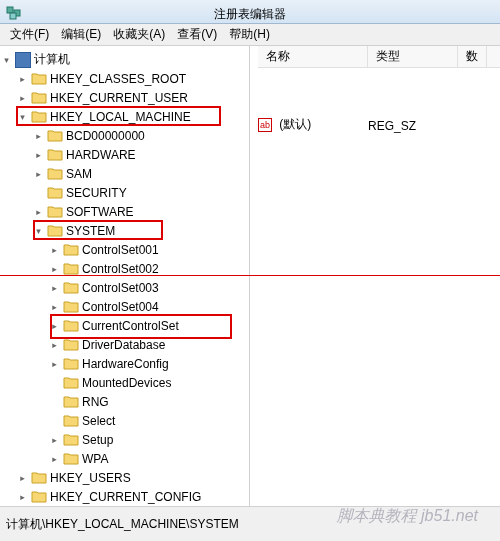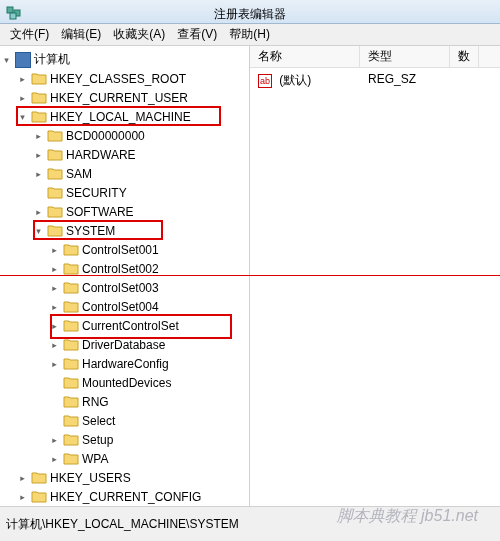--- a/index.html
+++ b/index.html
@@ -5,25 +5,25 @@
 * { margin: 0; padding: 0; box-sizing: border-box; font-family: "Microsoft YaHei", "SimSun", sans-serif; font-size: 12px; }
 body { background: #fff; width: 500px; height: 541px; overflow: hidden; position: relative; }
 .titlebar { height: 24px; background: linear-gradient(#e8f0f8, #d4e4f4); border-bottom: 1px solid #a0b8d0; display: flex; align-items: flex-end; justify-content: center; position: relative; }
 .titlebar .icon { position: absolute; left: 6px; top: 4px; width: 16px; height: 16px; }
 .titlebar .title { color: #000; }
 .menubar { height: 22px; background: #f0f0f0; border-bottom: 1px solid #d0d0d0; display: flex; align-items: center; padding: 0 4px; }
 .menubar span { padding: 8px 6px; cursor: default; }
 .content { display: flex; height: calc(100% - 24px - 22px - 20px); }
 .tree-panel { width: 250px; border-right: 1px solid #d0d0d0; overflow: hidden; padding: 4px 0; }
 .list-panel { flex: 1; overflow: hidden; }
-.list-header { display: flex; background: #f8f8f8; border-bottom: 1px solid #e0e0e0; height: 22px; align-items: center; }
+.list-header { display: flex; background: #f8f8f8; border-bottom: 1px solid #e0e0e0; height: 22px; align-items: center; margin-left: 8px; }
 .list-header div { padding: 2px 8px; border-right: 1px solid #e0e0e0; }
 .col-name { width: 110px; }
 .col-type { width: 90px; }
-.list-row { display: flex; align-items: flex-start; padding: 2px 0; }
+.list-row { display: flex; align-items: flex-end; padding: 2px 0; margin-top: 44px; }
 .list-row .cell { padding: 2px 8px; }
 .ab-icon { display: inline-block; width: 14px; height: 14px; border: 1px solid #c00; background: #fff; color: #c00; font-size: 9px; line-height: 12px; text-align: center; margin-right: 4px; vertical-align: middle; }
 .tree-node { display: flex; align-items: center; height: 19px; white-space: nowrap; cursor: default; }
 .indent { display: inline-block; width: 16px; height: 19px; }
 .expander { width: 13px; height: 13px; display: inline-flex; align-items: center; justify-content: center; color: #666; font-size: 9px; margin-right: 2px; }
 .folder-icon { width: 16px; height: 13px; display: inline-block; margin-right: 3px; }
 .folder-icon svg { display: block; }
 .computer-icon { width: 16px; height: 16px; display: inline-block; margin-right: 3px; background: #4a7ab8; border: 1px solid #2a5a98; }
 .node-label { }
 .highlight-red { position: absolute; border: 2px solid #d00; pointer-events: none; }

